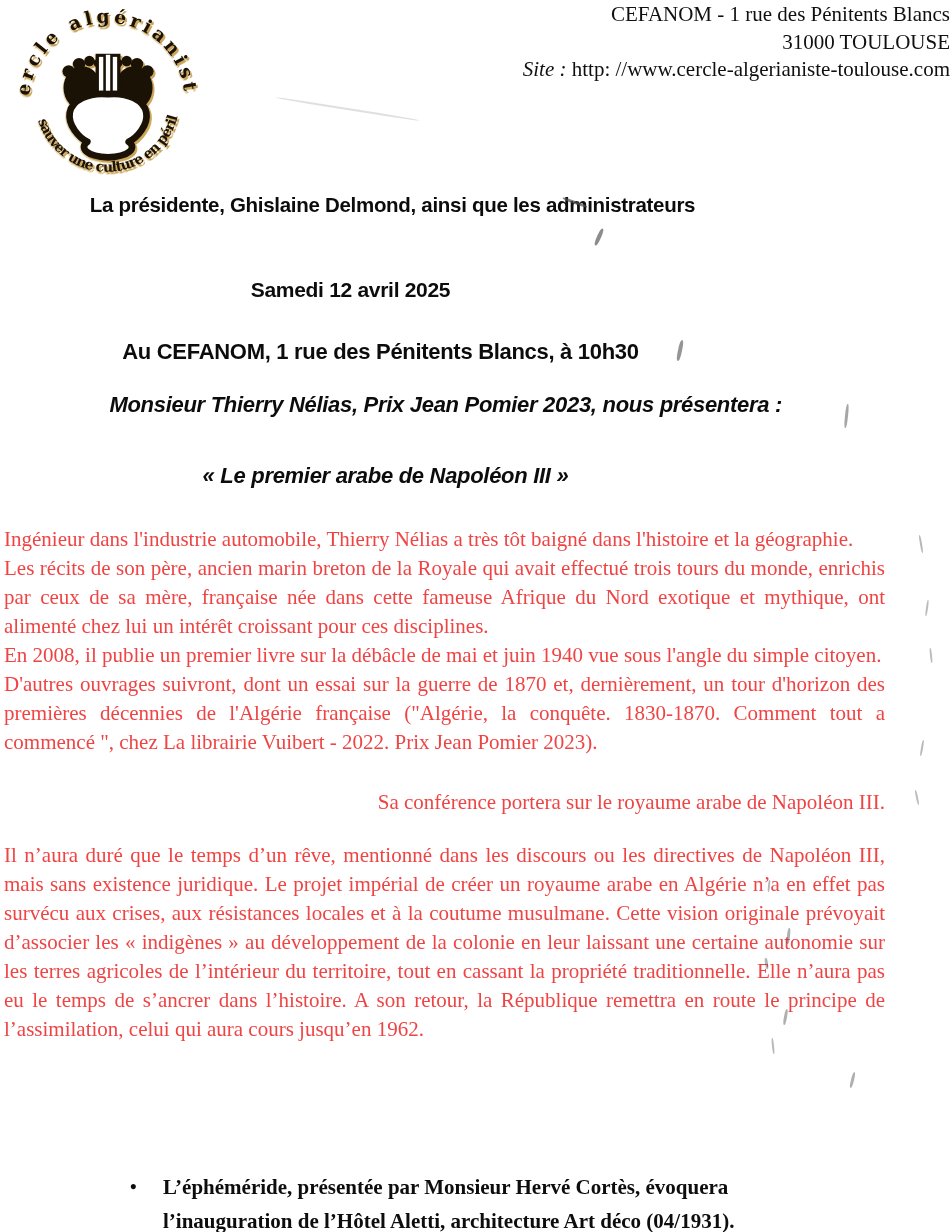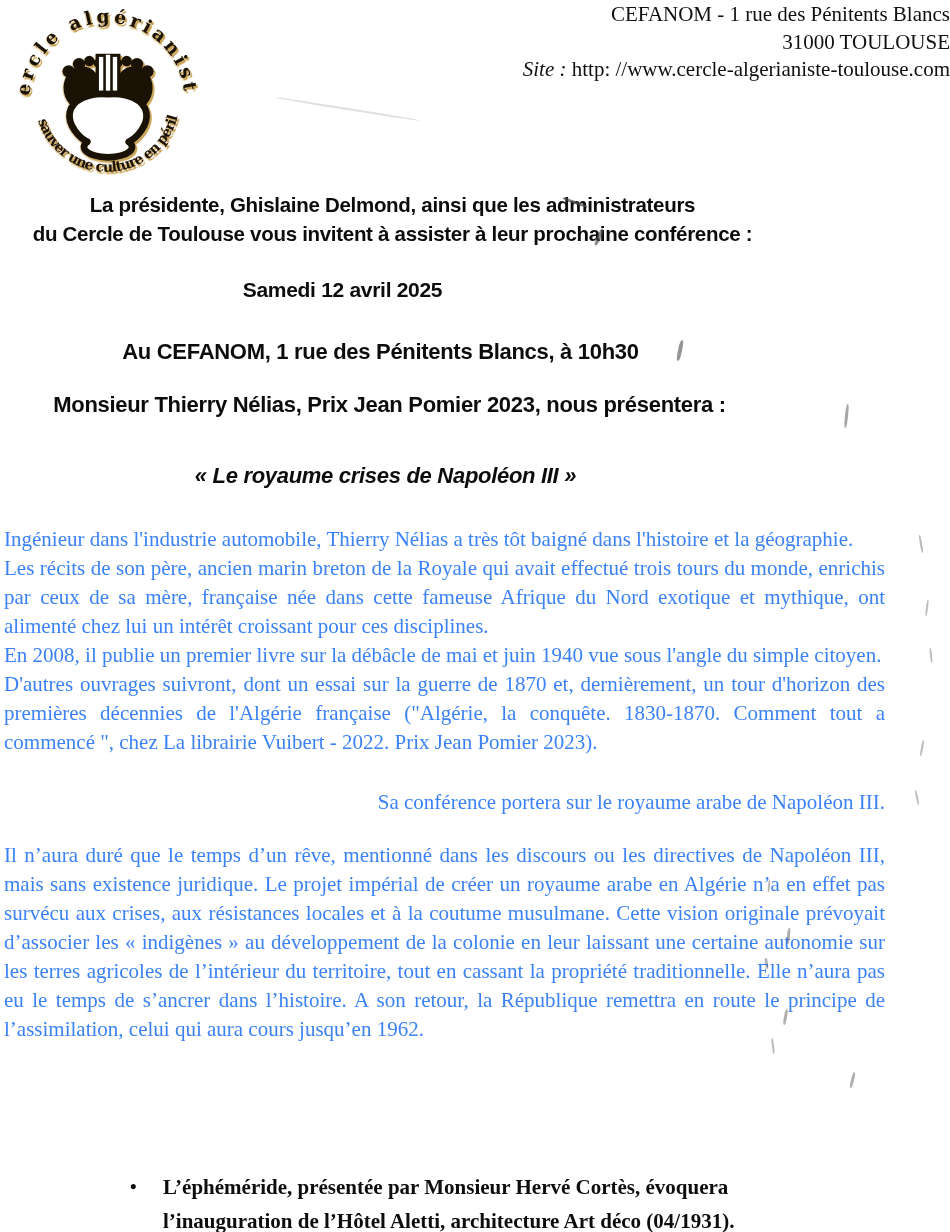--- a/index.html
+++ b/index.html
@@ -29,33 +29,33 @@
   
   .hline{
     position:absolute;left:0;width:785px;text-align:center;
     font-family:"Liberation Sans",sans-serif;font-weight:700;color:#0c0c0c;
     letter-spacing:-0.3px;
   }
   .hline>span{position:relative;display:inline-block;}
   .invite{top:190px;font-size:20.5px;line-height:29px;}
   .invite .l1{left:29px;}
   .invite .l2{left:-40px;}
-  .date-line{top:278px;font-size:21px;}
+  .date-line{top:278px;font-size:21px;margin-left:8px;}
   .date-line>span{left:-50px;}
   .venue-line{top:339px;font-size:22px;}
   .venue-line>span{left:-12px;}
-  .speaker-line{top:392px;font-size:22px;}
+  .speaker-line{top:392px;font-size:22px;font-style:italic;text-align:right;}
   .speaker-line>span{left:-3px;}
   .talk-title-line{top:463px;font-size:22px;font-style:italic;}
   .talk-title-line>span{left:-7px;}
 
   
   .bodytext{
     position:absolute;top:525px;left:4px;width:881px;
-    font-size:21px;line-height:29px;color:#3b82f6;
+    font-size:21px;line-height:29px;color:#ef4444;
     text-align:justify;
   }
   .bodytext p{margin:0;}
   .bodytext p.summary{margin-top:31px;text-align:right;}
   .bodytext p.abstract{margin-top:24px;}
 
   
   .agenda{
     position:absolute;top:1170px;left:130px;width:720px;
     display:flex;align-items:flex-start;
@@ -118,37 +118,36 @@
   </div>
 
   <div class="header">
     <div>CEFANOM - 1 rue des Pénitents Blancs</div>
     <div>31000 TOULOUSE</div>
     <div><span class="site-label">Site :</span><span> http: //www.cercle-algerianiste-toulouse.com</span></div>
   </div>
 
   <div class="hline invite">
     <div><span class="l1">La présidente, Ghislaine Delmond, ainsi que les administrateurs</span></div>
-    <div><span class="l2">du Cercle de Toulouse vous invitent à assister à leur prochaine conférence :</span></div>
   </div>
 
   <div class="hline date-line">
     <span>Samedi 12 avril 2025</span>
   </div>
 
   <div class="hline venue-line">
     <span>Au CEFANOM, 1 rue des Pénitents Blancs, à 10h30</span>
   </div>
 
   <div class="hline speaker-line">
     <span>Monsieur Thierry Nélias, Prix Jean Pomier 2023, nous présentera :</span>
   </div>
 
   <div class="hline talk-title-line">
-    <span>« Le royaume crises de Napoléon III »</span>
+    <span>« Le premier arabe de Napoléon III »</span>
   </div>
 
   <div class="bodytext">
     <p>Ingénieur dans l'industrie automobile, Thierry Nélias a très tôt baigné dans l'histoire et la géographie.</p>
     <p>Les récits de son père, ancien marin breton de la Royale qui avait effectué trois tours du monde, enrichis par ceux de sa mère, française née dans cette fameuse Afrique du Nord exotique et mythique, ont alimenté chez lui un intérêt croissant pour ces disciplines.</p>
     <p>En 2008, il publie un premier livre sur la débâcle de mai et juin 1940 vue sous l'angle du simple citoyen.</p>
     <p>D'autres ouvrages suivront, dont un essai sur la guerre de 1870 et, dernièrement, un tour d'horizon des premières décennies de l'Algérie française ("Algérie, la conquête. 1830-1870. Comment tout a commencé ", chez La librairie Vuibert - 2022. Prix Jean Pomier 2023).</p>
     <p class="summary">Sa conférence portera sur le royaume arabe de Napoléon III.</p>
     <p class="abstract">Il n’aura duré que le temps d’un rêve, mentionné dans les discours ou les directives de Napoléon III, mais sans existence juridique. Le projet impérial de créer un royaume arabe en Algérie n’a en effet pas survécu aux crises, aux résistances locales et à la coutume musulmane. Cette vision originale prévoyait d’associer les « indigènes » au développement de la colonie en leur laissant une certaine autonomie sur les terres agricoles de l’intérieur du territoire, tout en cassant la propriété traditionnelle. Elle n’aura pas eu le temps de s’ancrer dans l’histoire. A son retour, la République remettra en route le principe de l’assimilation, celui qui aura cours jusqu’en 1962.</p>
   </div>

